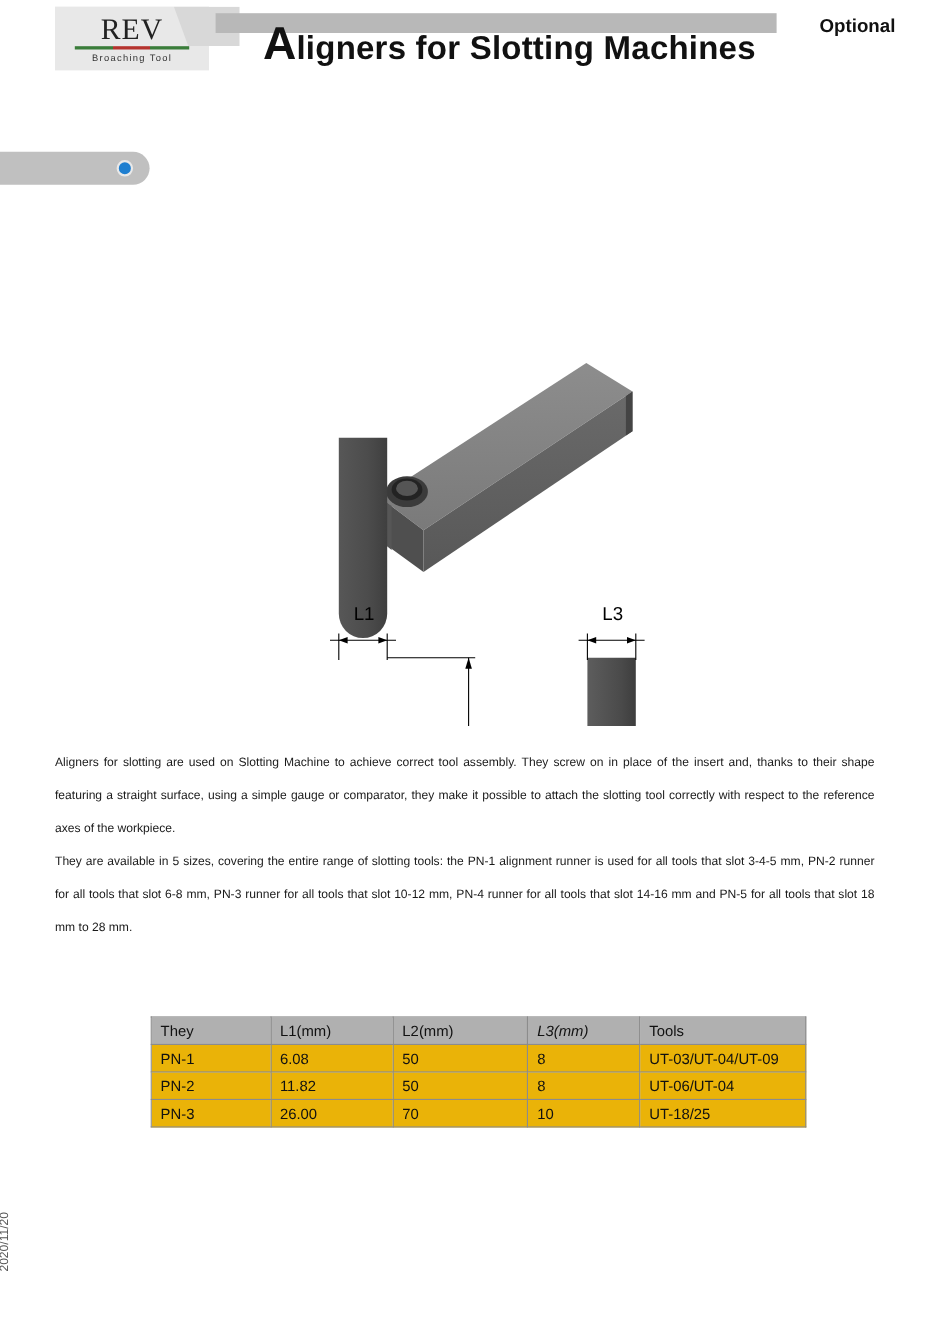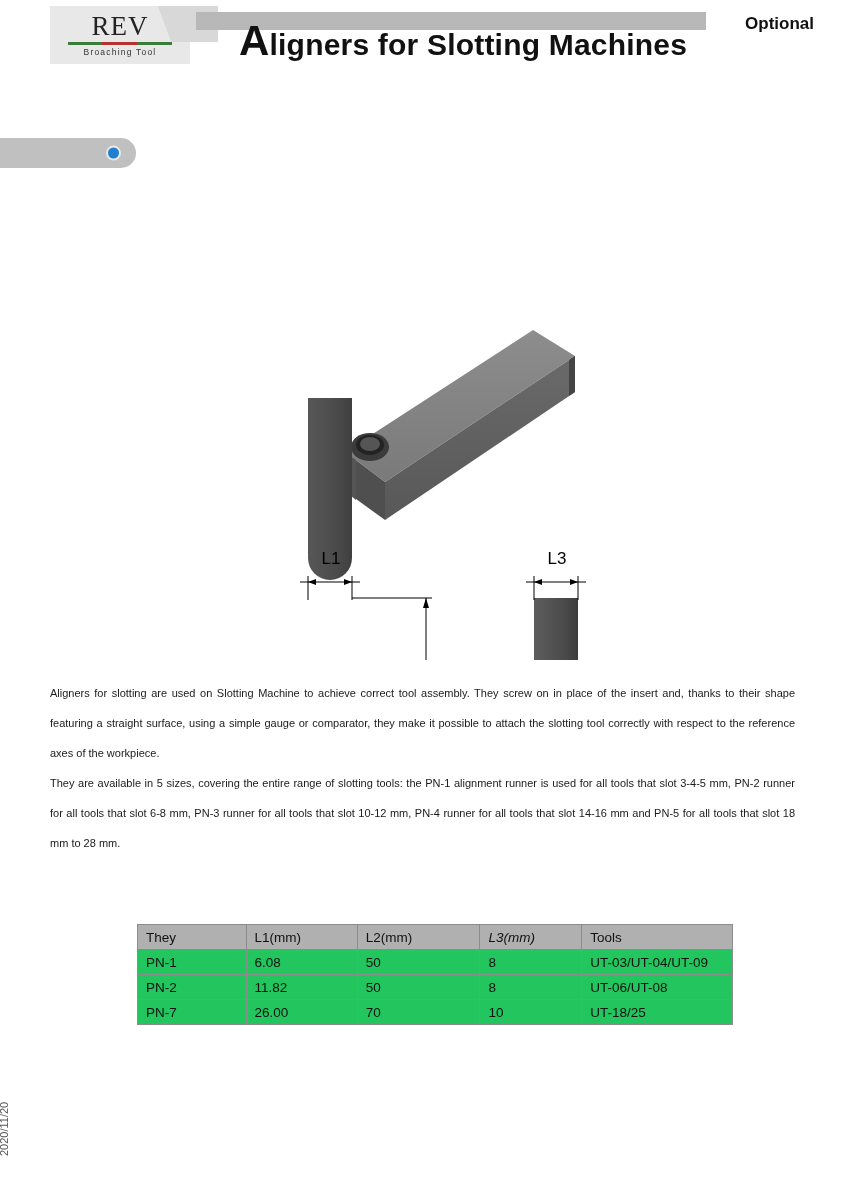--- a/index.html
+++ b/index.html
@@ -143,21 +143,21 @@
     border-collapse: collapse;
     font-size: 13.5px;
   }
   .spec-table th, .spec-table td {
     border: 1px solid #8c8c8c;
     height: 25px;
     padding: 0 8px;
     text-align: left;
     font-weight: normal;
     color: #111;
-    background: #22c55e;
+    background: #eab308;
   }
   .spec-table th {
     background: #b0b0b0;
     color: #111;
   }
   .col-model { width: 112px; }
   .col-l1 { width: 114px; }
   .col-l2 { width: 126px; }
   .col-l3 { width: 104px; font-style: italic; }
   .col-tools { width: 156px; }
@@ -301,24 +301,24 @@
       <td>6.08</td>
       <td>50</td>
       <td>8</td>
       <td>UT-03/UT-04/UT-09</td>
     </tr>
     <tr>
       <td>PN-2</td>
       <td>11.82</td>
       <td>50</td>
       <td>8</td>
-      <td>UT-06/UT-08</td>
+      <td>UT-06/UT-04</td>
     </tr>
     <tr>
-      <td>PN-7</td>
+      <td>PN-3</td>
       <td>26.00</td>
       <td>70</td>
       <td>10</td>
       <td>UT-18/25</td>
     </tr>
   </tbody>
 </table>
 
 <div class="footer-date">2020/11/20</div>
 

